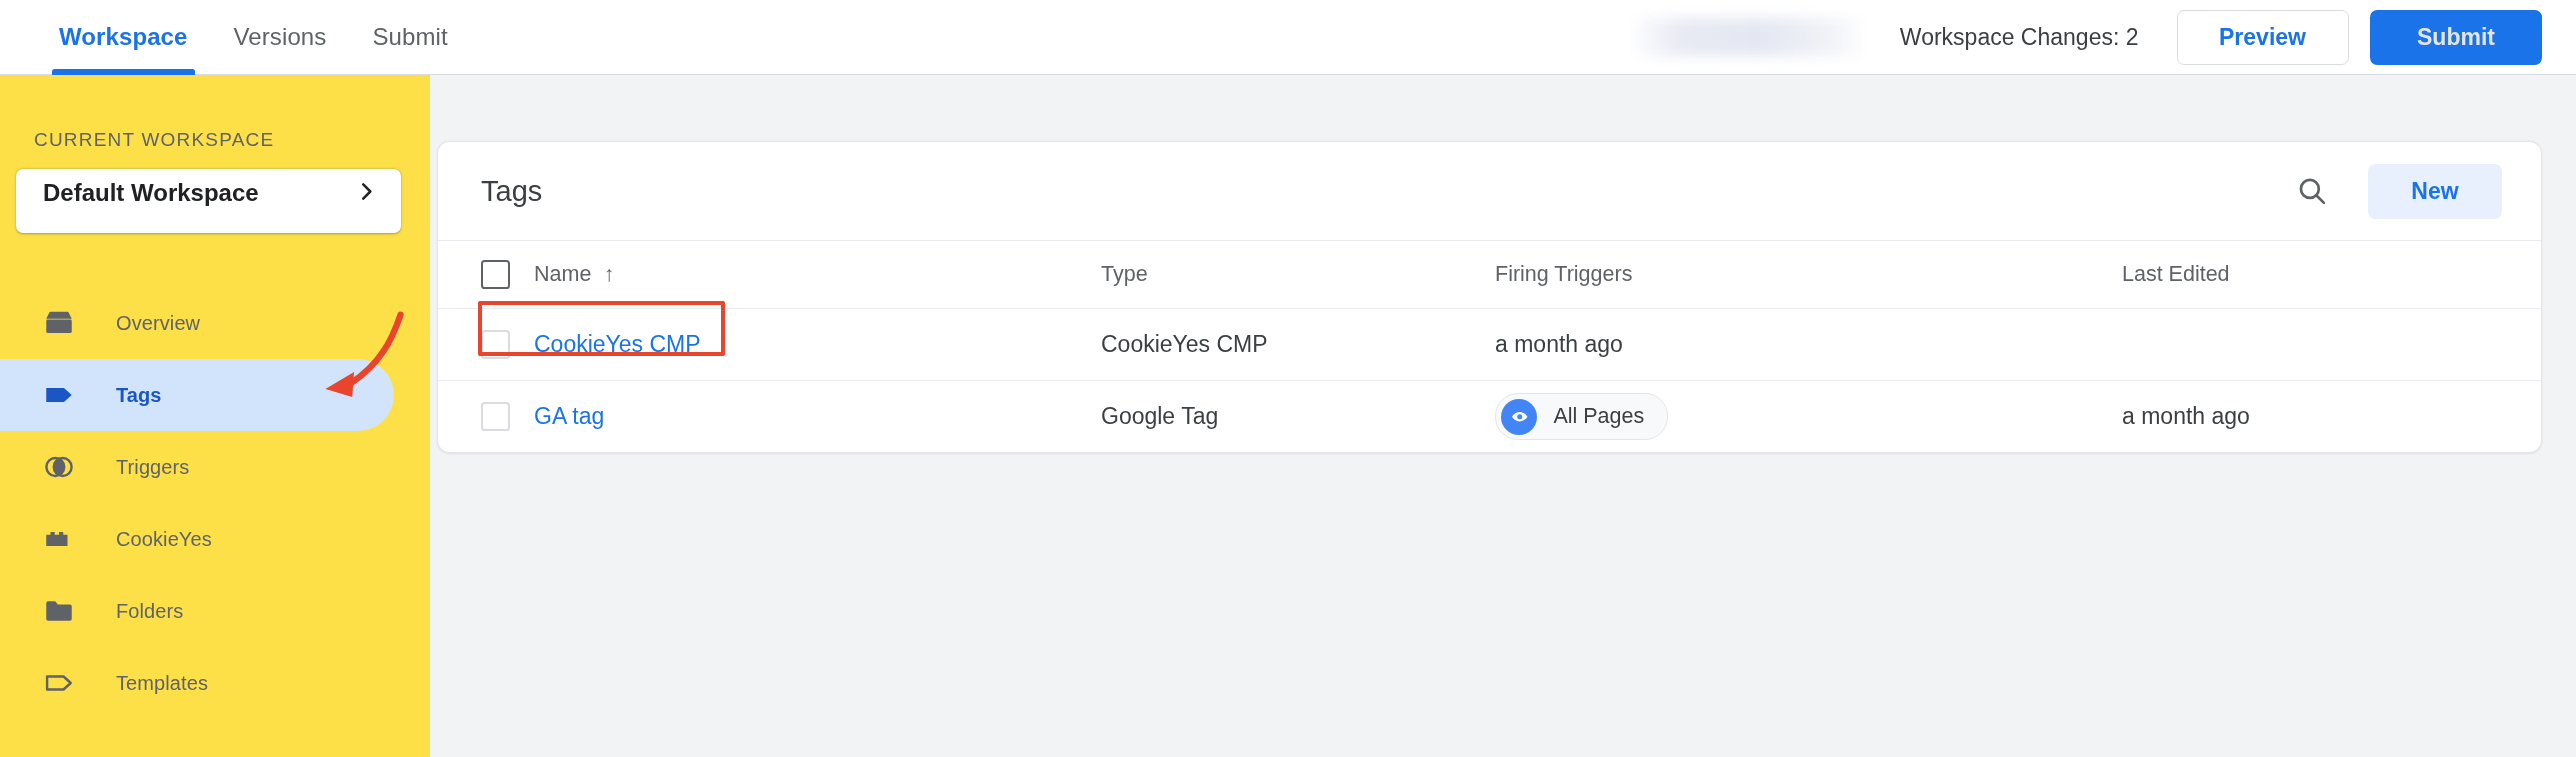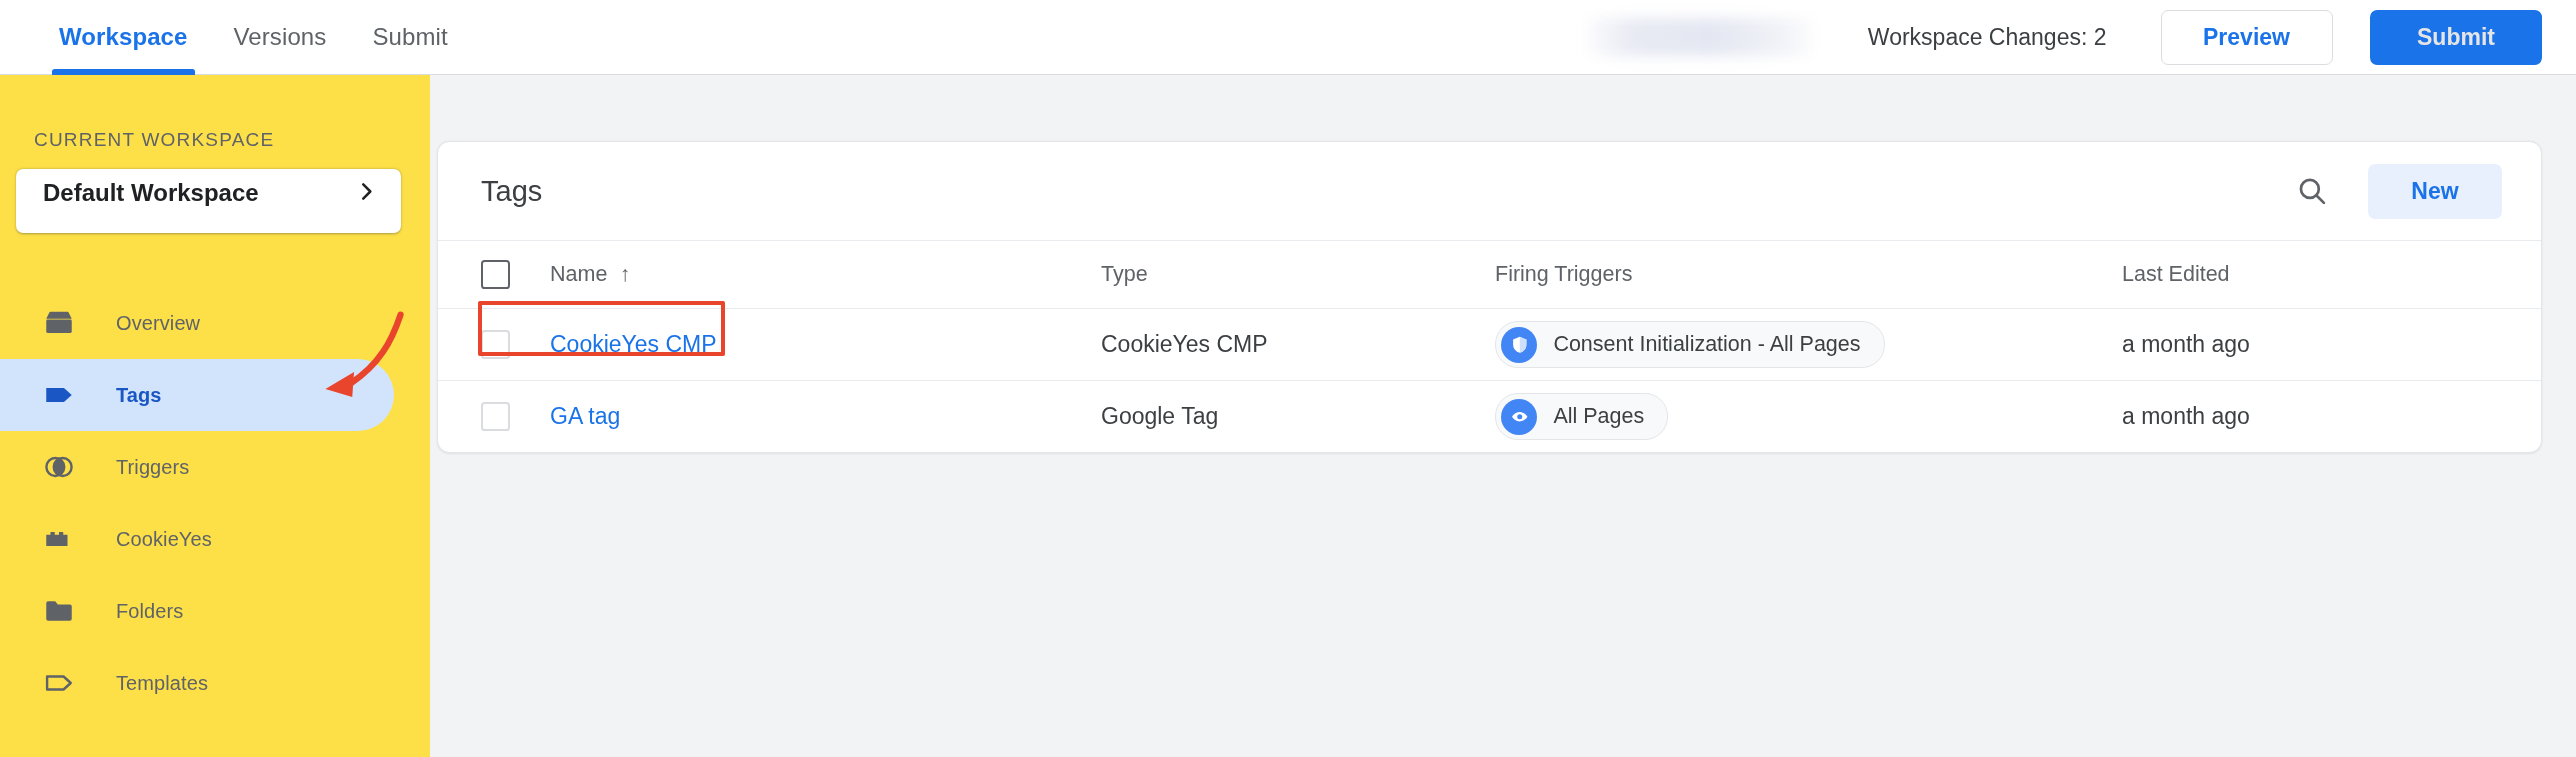--- a/index.html
+++ b/index.html
@@ -55,21 +55,21 @@
     bottom: 0;
     height: 5.4px;
     border-radius: 2.7px 2.7px 0 0;
     background: #1a73e8;
   }
 
   .top-right {
     margin-left: auto;
     display: flex;
     align-items: center;
-    gap: 16px;
+    gap: 0;
     padding-right: 34px;
   }
   .redacted {
     width: 226px;
     height: 38px;
     border-radius: 3.6px;
     background: linear-gradient(90deg,#fbfbfd 0%, #e8eaf3 20%, #e4e7f2 55%, #f1f2f7 85%, #fdfdfe 100%);
     filter: blur(6.3px);
     margin-right: 38px;
   }
@@ -238,21 +238,21 @@
   .cb {
     width: 29px; height: 29px;
     border: 2.7px solid #5f6368;
     border-radius: 3.6px;
     flex: none;
     cursor: pointer;
     background: #fff;
   }
   .cb.light { border-color: #dadce0; }
 
-  .c-name { width: 591px; padding-left: 40px; }
+  .c-name { width: 591px; padding-left: 24px; }
   .c-type { width: 394px; }
   .c-trig { width: 627px; }
   .c-edit { flex: 1; }
 
   .th {
     font-size: 21.5px;
     color: #5f6368;
     display: flex;
     align-items: center;
     gap: 12.5px;
@@ -424,31 +424,20 @@
       <div class="c-trig th">Firing Triggers</div>
       <div class="c-edit th">Last Edited</div>
     </div>
 
     <div class="tr row">
       <div class="cb light"></div>
       <div class="c-name">
         <span class="td link">CookieYes CMP</span>
       </div>
       <div class="c-type td">CookieYes CMP</div>
-      <div class="c-trig">
-        <span class="chip">
-          <span class="chip-ico">
-            <svg width="21.5" height="21.5" viewBox="0 0 24 24">
-                <path d="M12 3.2 L19.4 6.2 V11.6 C19.4 16.2 16.3 19.7 12 20.9 C7.7 19.7 4.6 16.2 4.6 11.6 V6.2 Z" fill="#ffffff"></path>
-                <path d="M12 3.2 L19.4 6.2 V11.6 C19.4 16.2 16.3 19.7 12 20.9 Z" fill="#cddffb"></path>
-              </svg>
-          </span>
-          <span class="chip-label">Consent Initialization - All Pages</span>
-        </span>
-      </div>
       <div class="c-edit td">a month ago</div>
     </div>
 
     <div class="tr row">
       <div class="cb light"></div>
       <div class="c-name">
         <span class="td link">GA tag</span>
       </div>
       <div class="c-type td">Google Tag</div>
       <div class="c-trig">

